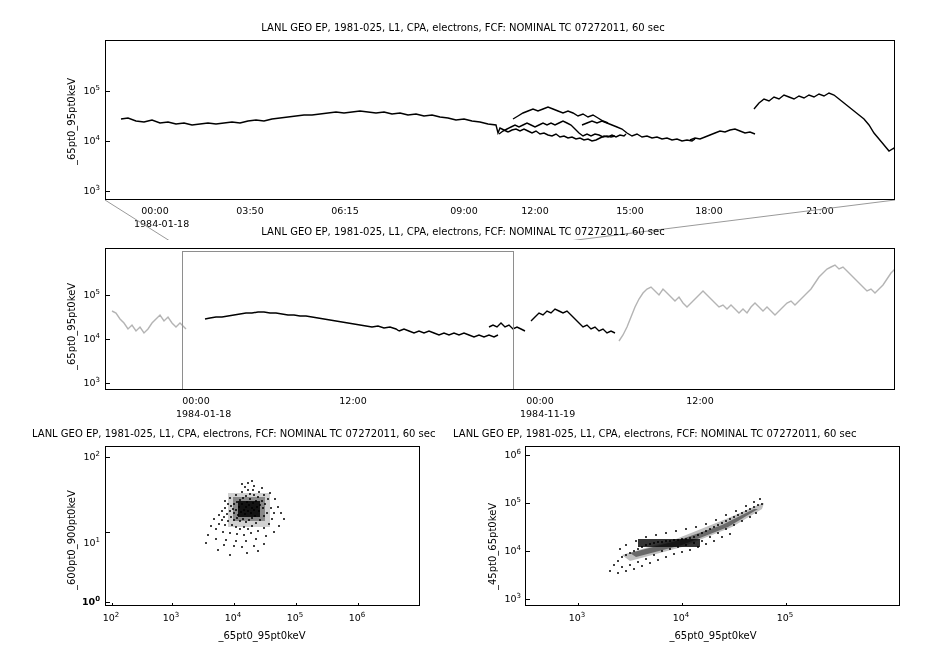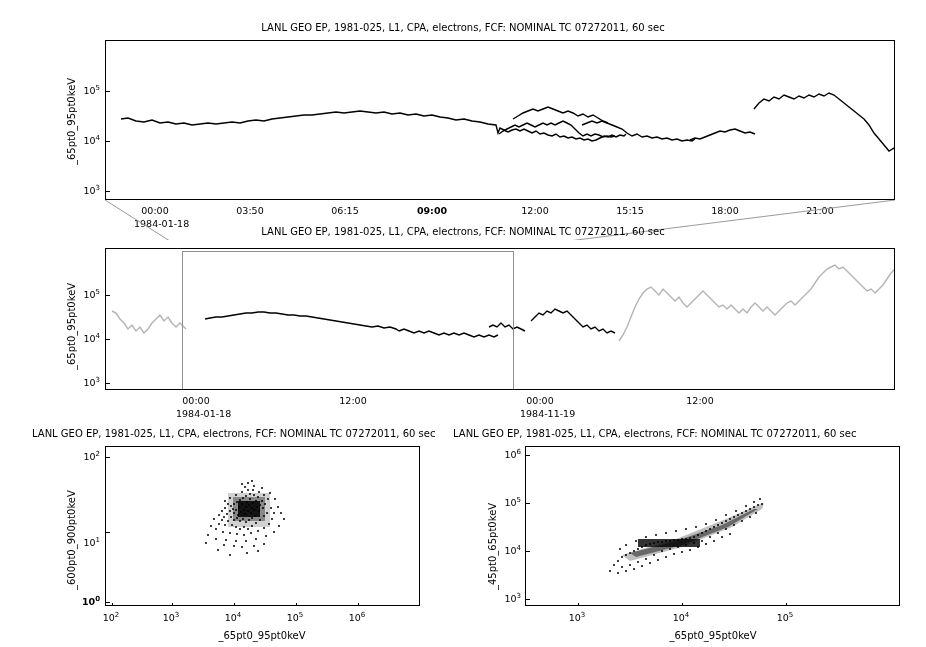--- a/index.html
+++ b/index.html
@@ -124,24 +124,24 @@
       <div class="tickmark tick-y" style="left:0; top:50px;"></div>
     </div>
 
     <div class="tick-label yt" style="left:72px; top:190px; width:28px;">10<span class="sup">3</span></div>
     <div class="tick-label yt" style="left:72px; top:140px; width:28px;">10<span class="sup">4</span></div>
     <div class="tick-label yt" style="left:72px; top:90px; width:28px;">10<span class="sup">5</span></div>
 
     <div class="tick-label xt" style="left:155px; top:205px;">00:00</div>
     <div class="tick-label xt" style="left:250px; top:205px;">03:50</div>
     <div class="tick-label xt" style="left:345px; top:205px;">06:15</div>
-    <div class="tick-label xt" style="left:432px; top:205px;font-weight:bold;">09:00</div>
+    <div class="tick-label xt" style="left:464px; top:205px;">09:00</div>
     <div class="tick-label xt" style="left:535px; top:205px;">12:00</div>
-    <div class="tick-label xt" style="left:630px; top:205px;">15:15</div>
-    <div class="tick-label xt" style="left:725px; top:205px;">18:00</div>
+    <div class="tick-label xt" style="left:630px; top:205px;">15:00</div>
+    <div class="tick-label xt" style="left:709px; top:205px;">18:00</div>
     <div class="tick-label xt" style="left:820px; top:205px;">21:00</div>
 
     <div class="date-note" style="left:134px; top:218px;">1984-01-18</div>
   </div>
 
   <svg class="connector" width="926" height="40" style="left:0; top:200px;">
     <line x1="105" y1="0" x2="181" y2="48" stroke="#9a9a9a" stroke-width="1"></line>
     <line x1="895" y1="0" x2="513" y2="48" stroke="#9a9a9a" stroke-width="1"></line>
   </svg>
 

